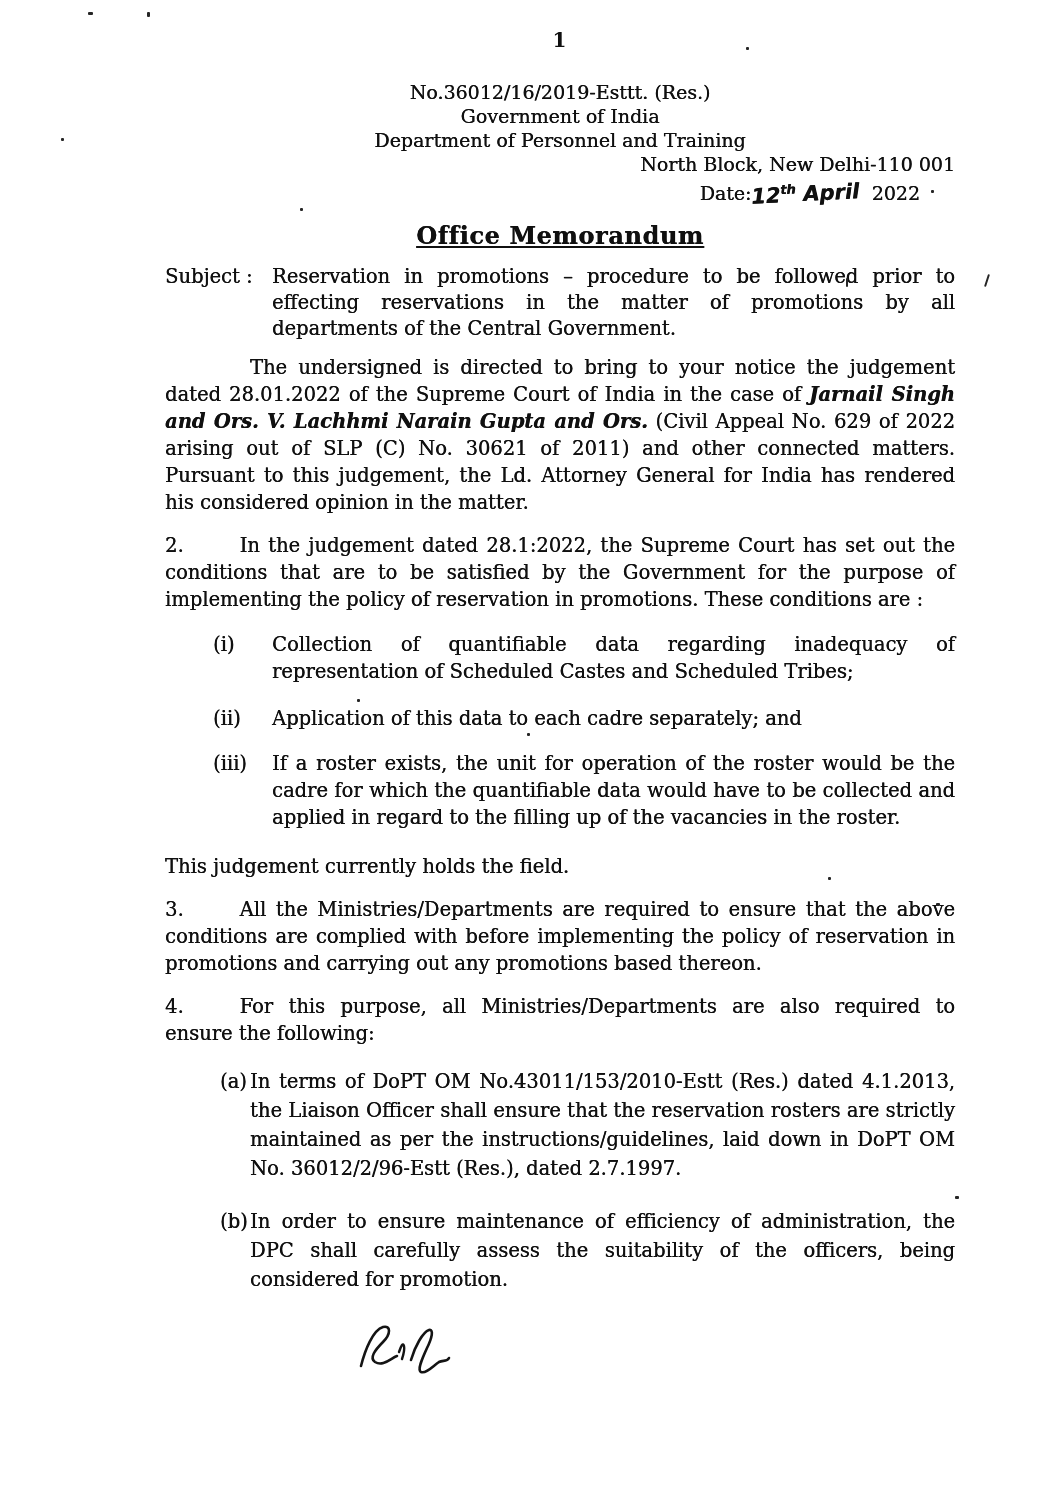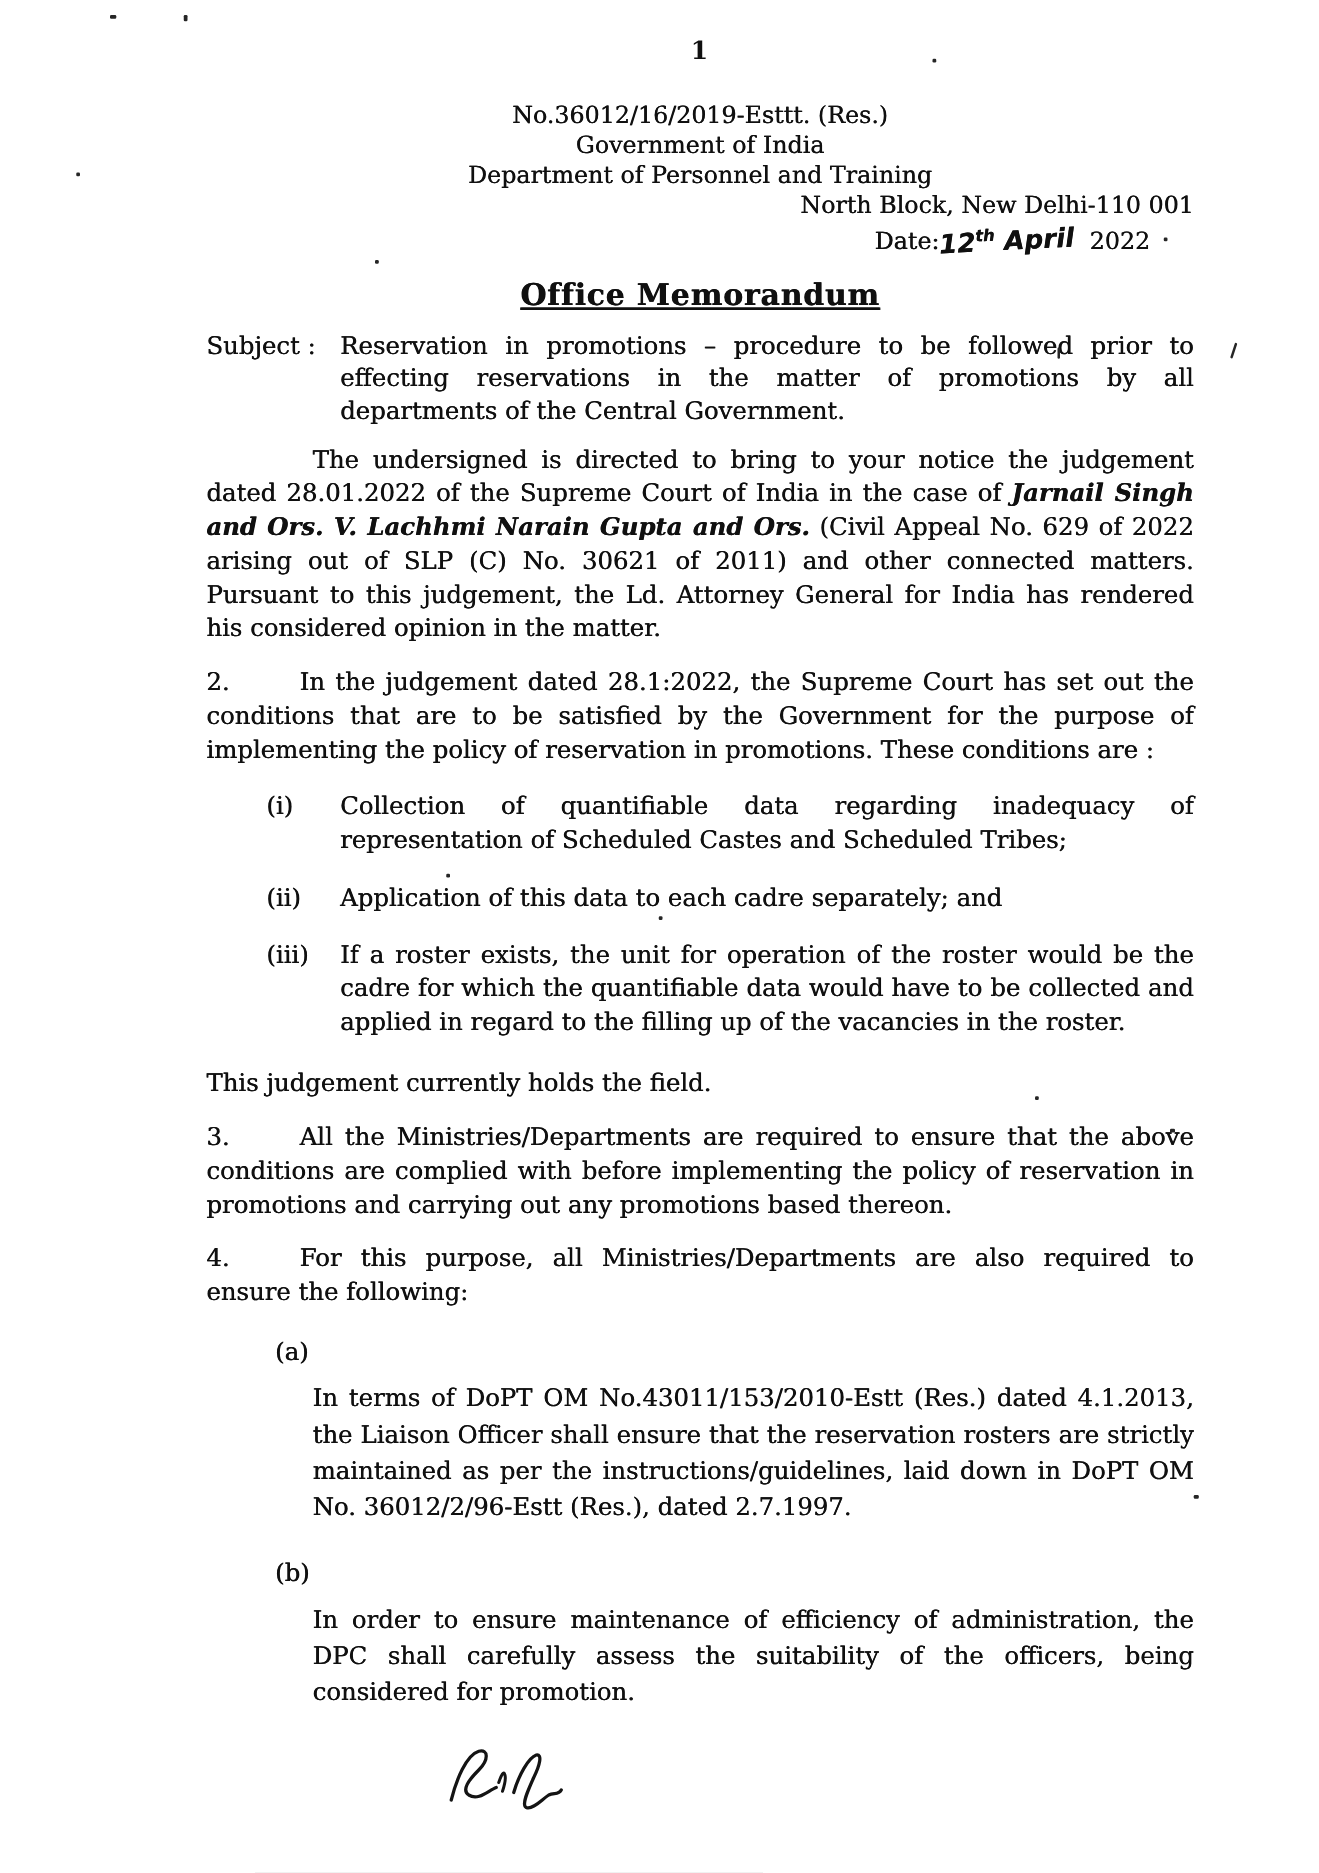--- a/index.html
+++ b/index.html
@@ -31,21 +31,21 @@
   .ptab { display:inline-block; width:56px; }
   .p2 { margin-top:16px; }
   .cond { display:flex; margin-left:48px; line-height:27px; }
   .cond .mk { width:59px; flex:0 0 59px; }
   .cond .tx { flex:1; text-align:justify; }
   .c1 { margin-top:18px; } .c2 { margin-top:20px; } .c3 { margin-top:18px; }
   .holds { margin-top:22px; line-height:27px; }
   .p3 { margin-top:16px; } .p4 { margin-top:16px; }
   .sub { display:flex; margin-left:55px; line-height:29px; }
   .sub .mk { width:30px; flex:0 0 30px; }
-  .sub .tx { flex:1; text-align:justify;margin-top:37px; }
+  .sub .tx { flex:1; text-align:justify; }
   .sa { margin-top:20px; } .sb { margin-top:24px; }
   .sig { margin-top:28px; margin-left:190px; width:100px; height:58px; }
   .footer { position:absolute; top:1526px; left:165px; width:790px;
             font-family:"Liberation Sans", sans-serif; font-size:23px;
             text-align:center; color:#1c1c1c; }
   .footer .mark { position:absolute; left:547px; top:4px; font-size:18px;
                   font-family:"DejaVu Serif", serif; }
   .speck { position:absolute; background:#262626; border-radius:1px; }
 </style>
 </head>

